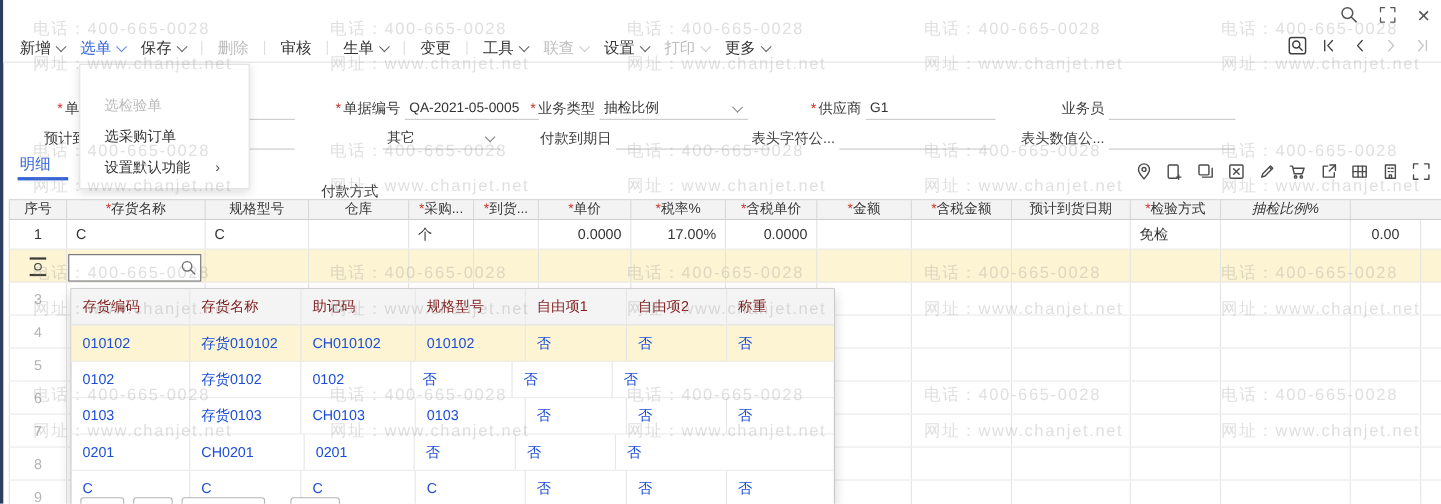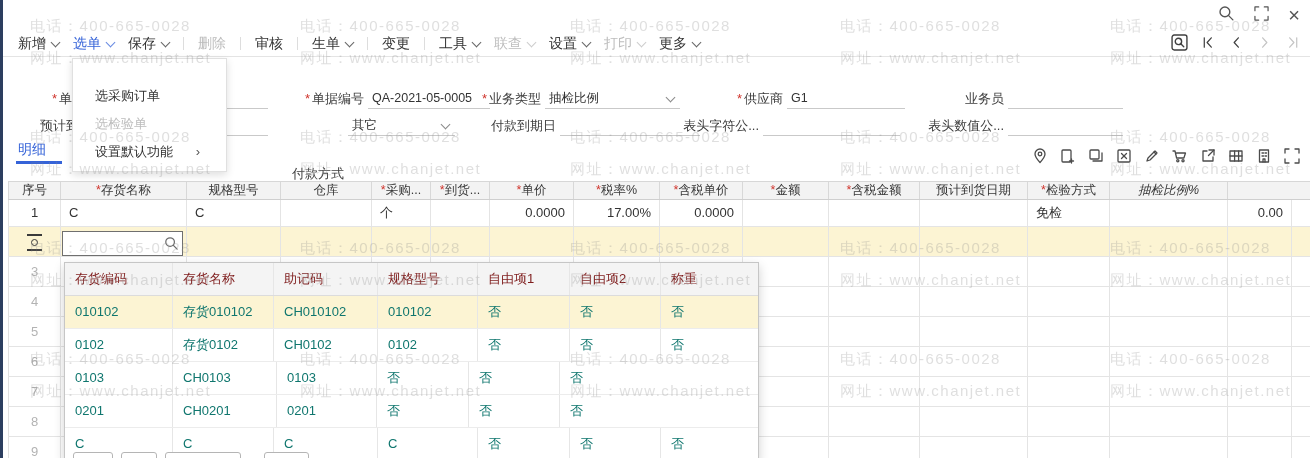--- a/index.html
+++ b/index.html
@@ -57,21 +57,21 @@
   #cellsearch{position:absolute;left:62px;top:231px;width:121px;height:25px;background:#fff;border:1px solid #6f6f6f;
               box-sizing:border-box;z-index:5;}
   #cellsearch svg{position:absolute;right:3px;top:4px;}
   .gearbox{width:15px;height:13px;border-top:2px solid #3a3a3a;border-bottom:2px solid #3a3a3a;
            display:flex;align-items:center;justify-content:center;margin:0 auto;}
   .gearbox i{display:block;width:7px;height:7px;border:1.6px solid #3a3a3a;border-radius:50%;box-sizing:border-box;}
   
   #popup{position:absolute;left:64px;top:262px;width:695px;height:200px;background:#fff;border:1px solid #c6c6c6;
          box-shadow:0 4px 10px rgba(0,0,0,.18);z-index:10;box-sizing:border-box;}
   .prow{display:flex;box-sizing:border-box;}
-  .pcell{box-sizing:border-box;border-right:1px solid #e6e6e6;font-size:13px;color:#0f766e;
+  .pcell{box-sizing:border-box;border-right:1px solid #e6e6e6;font-size:13px;color:#1d4ed8;
          padding:0 10px;overflow:hidden;white-space:nowrap;}
   .phead{background:#f4f4f4;border-bottom:1px solid #dcdcdc;}
   .phead .pcell{text-align:left;color:#7f1d1d;}
   .pdata{border-bottom:1px solid #ececec;}
   .pdata.sel{background:#fcf4d3;}
   .pbtn{position:absolute;height:24px;border:1px solid #b5b5b5;border-radius:3px;background:#fff;font-size:12px;
         color:#444;text-align:center;line-height:24px;box-sizing:border-box;}
   
   .wm{position:absolute;font-size:15px;letter-spacing:1.5px;color:rgba(140,140,140,.28);white-space:nowrap;
       z-index:40;pointer-events:none;}
@@ -272,21 +272,21 @@
       <div class="gcell" style="width: 59px; line-height: 26px; text-align: left;"><span>个</span></div>
       <div class="gcell" style="width: 59px; line-height: 26px; text-align: left;"><span></span></div>
       <div class="gcell" style="width: 84px; line-height: 26px; text-align: right;"><span>0.0000</span></div>
       <div class="gcell" style="width: 86px; line-height: 26px; text-align: right;"><span>17.00%</span></div>
       <div class="gcell" style="width: 83px; line-height: 26px; text-align: right;"><span>0.0000</span></div>
       <div class="gcell" style="width: 86px; line-height: 26px; text-align: right;"><span></span></div>
       <div class="gcell" style="width: 91px; line-height: 26px; text-align: right;"><span></span></div>
       <div class="gcell" style="width: 108px; line-height: 26px; text-align: center;"><span></span></div>
       <div class="gcell" style="width: 82px; line-height: 26px; text-align: left;"><span>免检</span></div>
       <div class="gcell" style="width: 118px; line-height: 26px; text-align: right;"><span></span></div>
-      <div class="gcell" style="width: 64px; line-height: 26px; text-align: right;"><span>0.00</span></div>
+      <div class="gcell" style="width: 64px; line-height: 26px; text-align: center;"><span>0.00</span></div>
       <div class="gcell" style="width: 18px; line-height: 26px; text-align: left; border-right: none;"><span></span></div>
     </div>
     <div class="grow gdata hl" style="top: 227px; height: 30px; width: 1302px;">
       <div class="gcell first" style="width: 53px; line-height: 29px;">
         <div class="gearbox" style="margin-top:7px;">
           <i></i>
         </div>
       </div>
       <div class="gcell" style="width: 126px; line-height: 29px;"></div>
       <div class="gcell" style="width: 94px; line-height: 29px;"></div>
@@ -432,22 +432,22 @@
     </div>
   </div>
 <div id="cellsearch">
     <svg width="15" height="15" viewBox="0 0 16 16" fill="none" stroke="#6a6a6a" stroke-width="1.3" stroke-linecap="round" stroke-linejoin="round">
       <circle cx="6.5" cy="6.5" r="4.6"></circle>
       <line x1="10" y1="10" x2="14" y2="14"></line>
     </svg>
   </div>
 
 <div id="menu">
+    <div class="mi disabled"><span>选检验单</span></div>
     <div class="mi"><span>选采购订单</span></div>
-    <div class="mi disabled"><span>选检验单</span></div>
     <div class="mi"><span>设置默认功能</span><span class="sub">›</span></div>
   </div>
 
 <div id="popup">
     <div class="prow phead" style="height: 33px;">
       <div class="pcell" style="width: 108px; line-height: 32px;"><span>存货编码</span></div>
       <div class="pcell" style="width: 101px; line-height: 32px;"><span>存货名称</span></div>
       <div class="pcell" style="width: 104px; line-height: 32px;"><span>助记码</span></div>
       <div class="pcell" style="width: 100px; line-height: 32px;"><span>规格型号</span></div>
       <div class="pcell" style="width: 92px; line-height: 32px;"><span>自由项1</span></div>
@@ -459,28 +459,28 @@
       <div class="pcell" style="width: 101px; line-height: 32px;"><span>存货010102</span></div>
       <div class="pcell" style="width: 104px; line-height: 32px;"><span>CH010102</span></div>
       <div class="pcell" style="width: 100px; line-height: 32px;"><span>010102</span></div>
       <div class="pcell" style="width: 92px; line-height: 32px;"><span>否</span></div>
       <div class="pcell" style="width: 91px; line-height: 32px;"><span>否</span></div>
       <div class="pcell" style="width: 97px; line-height: 32px; border-right: none;"><span>否</span></div>
     </div>
     <div class="prow pdata" style="height: 33px;">
       <div class="pcell" style="width: 108px; line-height: 32px;"><span>0102</span></div>
       <div class="pcell" style="width: 101px; line-height: 32px;"><span>存货0102</span></div>
-      <div class="pcell" style="width: 104px; line-height: 32px;"><span>CH0102</span></div>
       <div class="pcell" style="width: 100px; line-height: 32px;"><span>0102</span></div>
       <div class="pcell" style="width: 92px; line-height: 32px;"><span>否</span></div>
       <div class="pcell" style="width: 91px; line-height: 32px;"><span>否</span></div>
       <div class="pcell" style="width: 97px; line-height: 32px; border-right: none;"><span>否</span></div>
     </div>
     <div class="prow pdata" style="height: 33px;">
       <div class="pcell" style="width: 108px; line-height: 32px;"><span>0103</span></div>
+      <div class="pcell" style="width: 101px; line-height: 32px;"><span>存货0103</span></div>
       <div class="pcell" style="width: 104px; line-height: 32px;"><span>CH0103</span></div>
       <div class="pcell" style="width: 100px; line-height: 32px;"><span>0103</span></div>
       <div class="pcell" style="width: 92px; line-height: 32px;"><span>否</span></div>
       <div class="pcell" style="width: 91px; line-height: 32px;"><span>否</span></div>
       <div class="pcell" style="width: 97px; line-height: 32px; border-right: none;"><span>否</span></div>
     </div>
     <div class="prow pdata" style="height: 33px;">
       <div class="pcell" style="width: 108px; line-height: 32px;"><span>0201</span></div>
       <div class="pcell" style="width: 104px; line-height: 32px;"><span>CH0201</span></div>
       <div class="pcell" style="width: 100px; line-height: 32px;"><span>0201</span></div>

